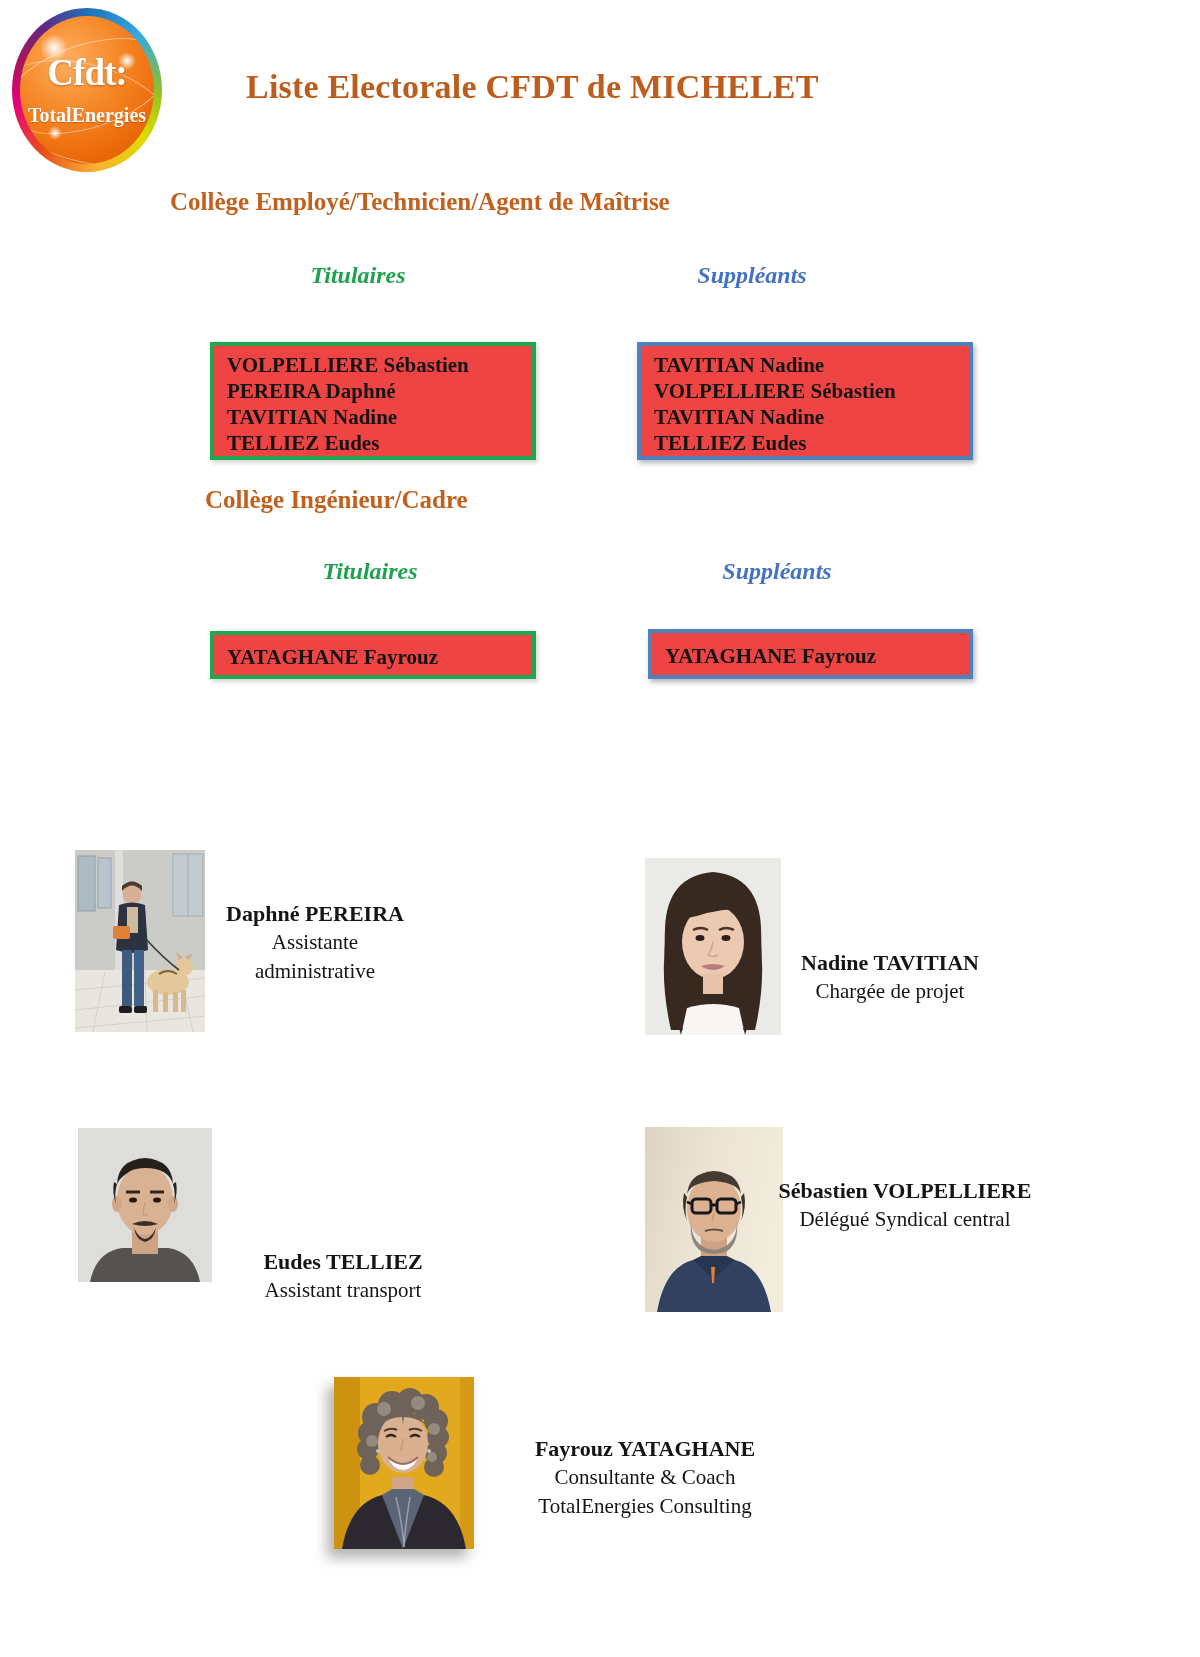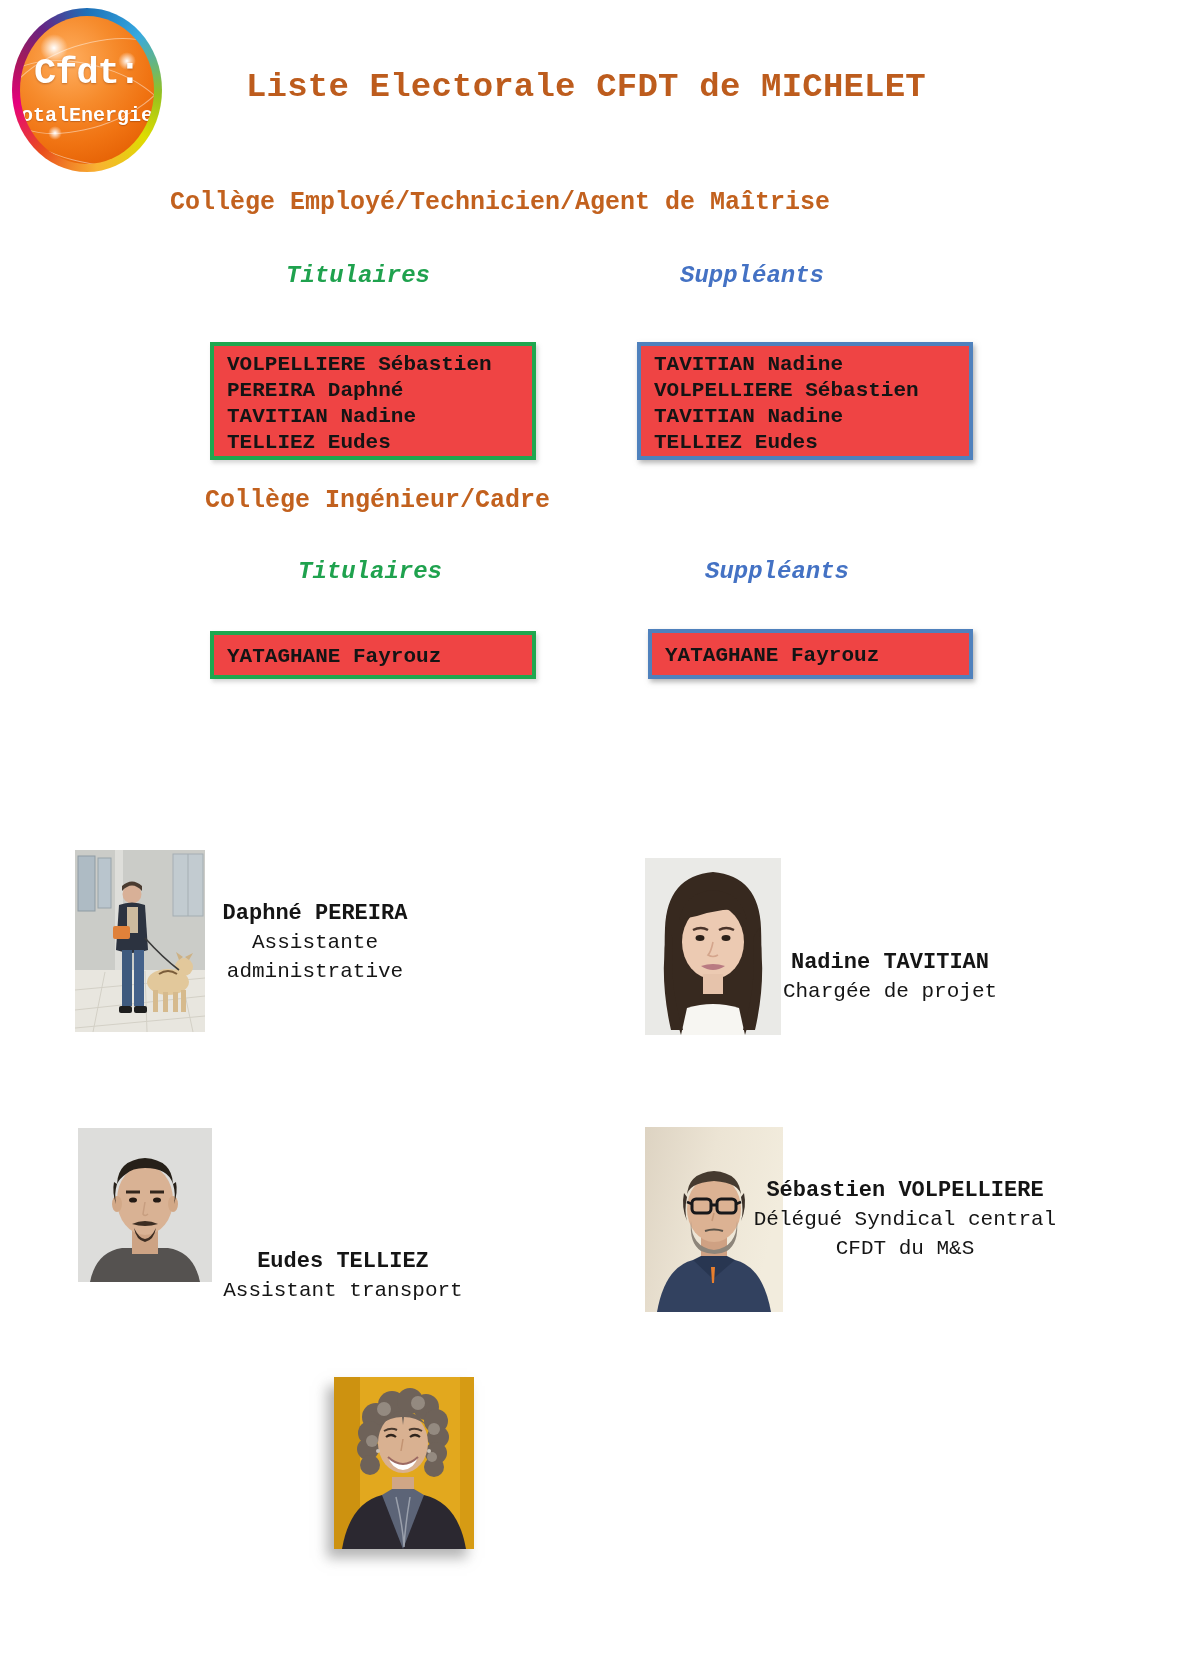--- a/index.html
+++ b/index.html
@@ -1,18 +1,18 @@
 <!DOCTYPE html>
 <html><head>
 <meta charset="utf-8">
 <style>
   html,body { margin:0; padding:0; background:#ffffff; }
   .page {
     position:relative; width:1200px; height:1657px; background:#ffffff;
-    font-family:Liberation Mono, monospace; overflow:hidden;
+    font-family:Liberation Serif, serif; overflow:hidden;
   }
 
   
   .logo {
     position:absolute; left:12px; top:8px; width:150px; height:164px; border-radius:50%;
     background:conic-gradient(from 0deg,
       #1d71b8, #36a9e1 12%, #95c11f 26%, #dedc00 36%, #f9b233 48%,
       #e94e1b 60%, #e6007e 72%, #a3195b 82%, #662483 90%, #1d71b8 100%);
   }
   .logo-sphere {
@@ -232,21 +232,20 @@
       <rect x="72" y="72" width="19" height="14" rx="4" fill="none" stroke="#17171a" stroke-width="3"></rect>
       <line x1="66" y1="78" x2="72" y2="78" stroke="#17171a" stroke-width="3"></line>
       <line x1="47" y1="77" x2="42" y2="75" stroke="#17171a" stroke-width="2.5"></line>
       <line x1="91" y1="77" x2="96" y2="75" stroke="#17171a" stroke-width="2.5"></line>
       <path d="M69 86 L67 94" stroke="#c79878" stroke-width="1.5"></path>
     </svg>
   </div>
   <div class="caption cap-4">
     <div class="pname">Sébastien VOLPELLIERE</div>
     <div class="prole">Délégué Syndical central</div>
-    <div class="prole">CFDT du M&amp;S</div>
   </div>
 
   <div class="photo photo-5">
     <svg width="140" height="172" viewBox="0 0 140 172" xmlns="http://www.w3.org/2000/svg">
       <rect width="140" height="172" fill="#e2a81e"></rect>
       <rect width="26" height="172" fill="#cd9210"></rect>
       <rect x="126" width="14" height="172" fill="#d69b14"></rect>
       <g fill="#6e6259">
         <circle cx="42" cy="40" r="14"></circle>
           <circle cx="58" cy="28" r="14"></circle>
@@ -277,14 +276,19 @@
       <path d="M69 62 L67 74" stroke="#c29372" stroke-width="1.5"></path>
       <path d="M54 80 Q69 94 84 80 Q80 92 69 93 Q58 92 54 80 Z" fill="#ffffff"></path>
       <path d="M54 80 Q69 94 84 80" stroke="#9c6a62" stroke-width="2" fill="none"></path>
       <circle cx="44" cy="74" r="2" fill="#c9c2b8"></circle>
       <circle cx="95" cy="74" r="2" fill="#c9c2b8"></circle>
       <path d="M8 172 Q16 126 48 118 L90 118 Q124 126 132 172 Z" fill="#2b2830"></path>
       <path d="M48 118 L69 172 L90 118 L80 112 L58 112 Z" fill="#5c6477"></path>
       <path d="M62 120 Q69 150 70 170 M76 120 Q71 150 70 170" stroke="#9aa0ac" stroke-width="1.5" fill="none"></path>
     </svg>
   </div>
+  <div class="caption cap-5">
+    <div class="pname">Fayrouz YATAGHANE</div>
+    <div class="prole">Consultante &amp; Coach</div>
+    <div class="prole">TotalEnergies Consulting</div>
+  </div>
 
 </div>
 
 </body></html>

